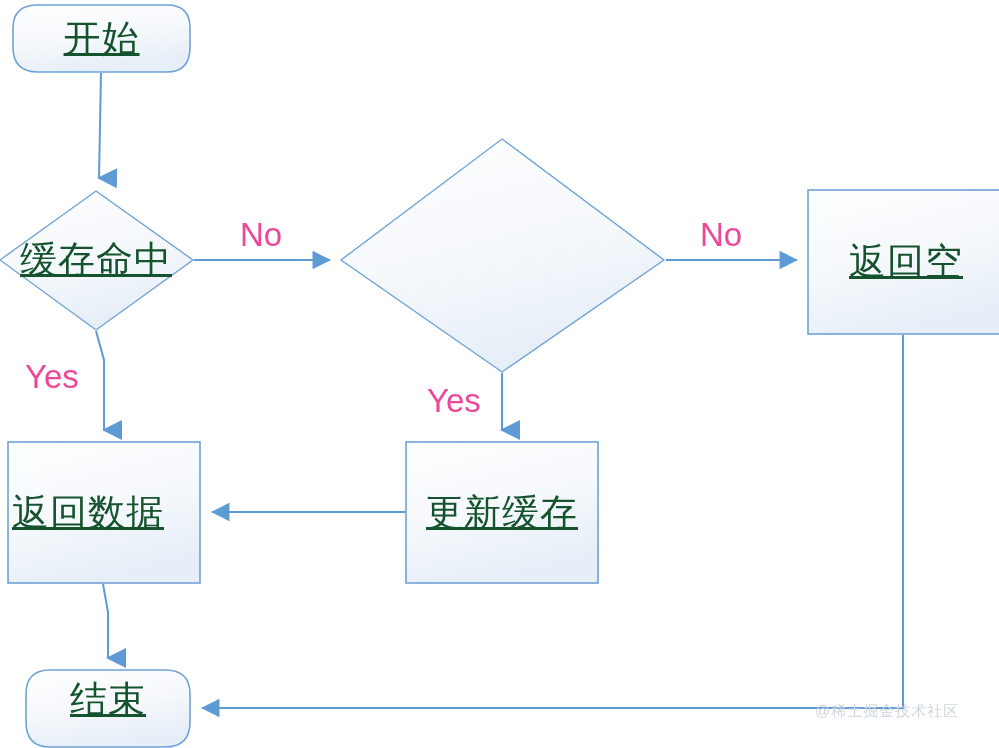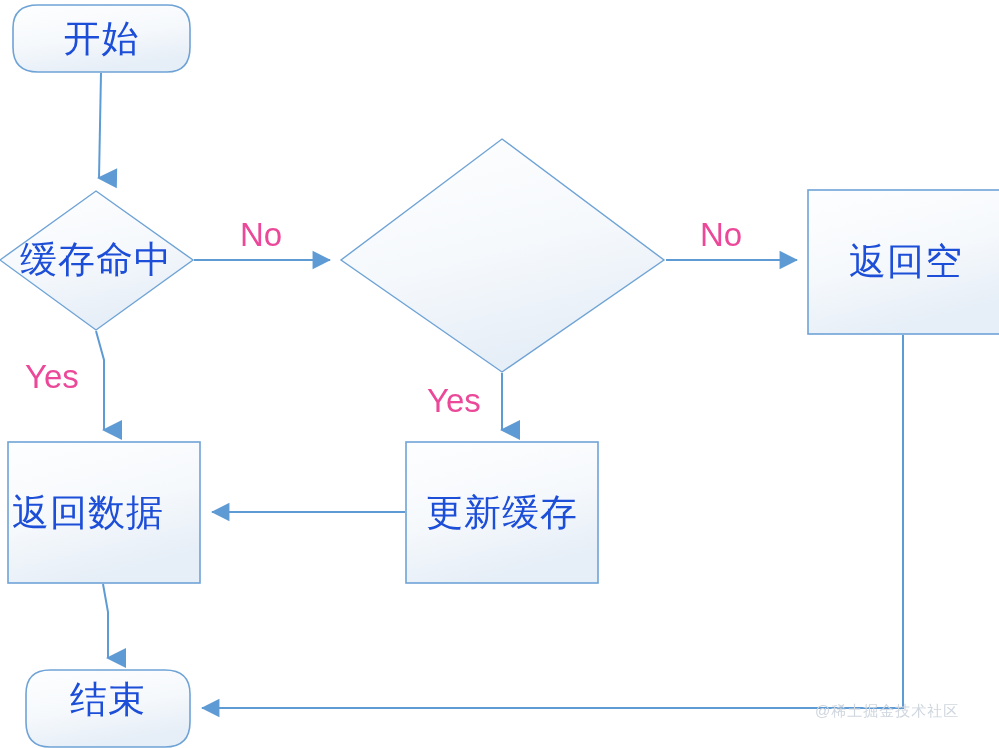--- a/index.html
+++ b/index.html
@@ -19,25 +19,26 @@
     position:absolute;
     left:0; top:0;
     width:999px;
     height:748px;
   }
   .node-label{
     position:absolute;
     display:flex;
     align-items:center;
     justify-content:center;
-    color:#1d4ed8;
+    color:#14532d;
     font-size:37px;
     letter-spacing:1px;
     white-space:nowrap;
     pointer-events:none;
+    text-decoration:underline;
   }
   .edge-label{
     position:absolute;
     color:#ec4899;
     font-size:33px;
     white-space:nowrap;
     pointer-events:none;
   }
   .watermark{
     position:absolute;

